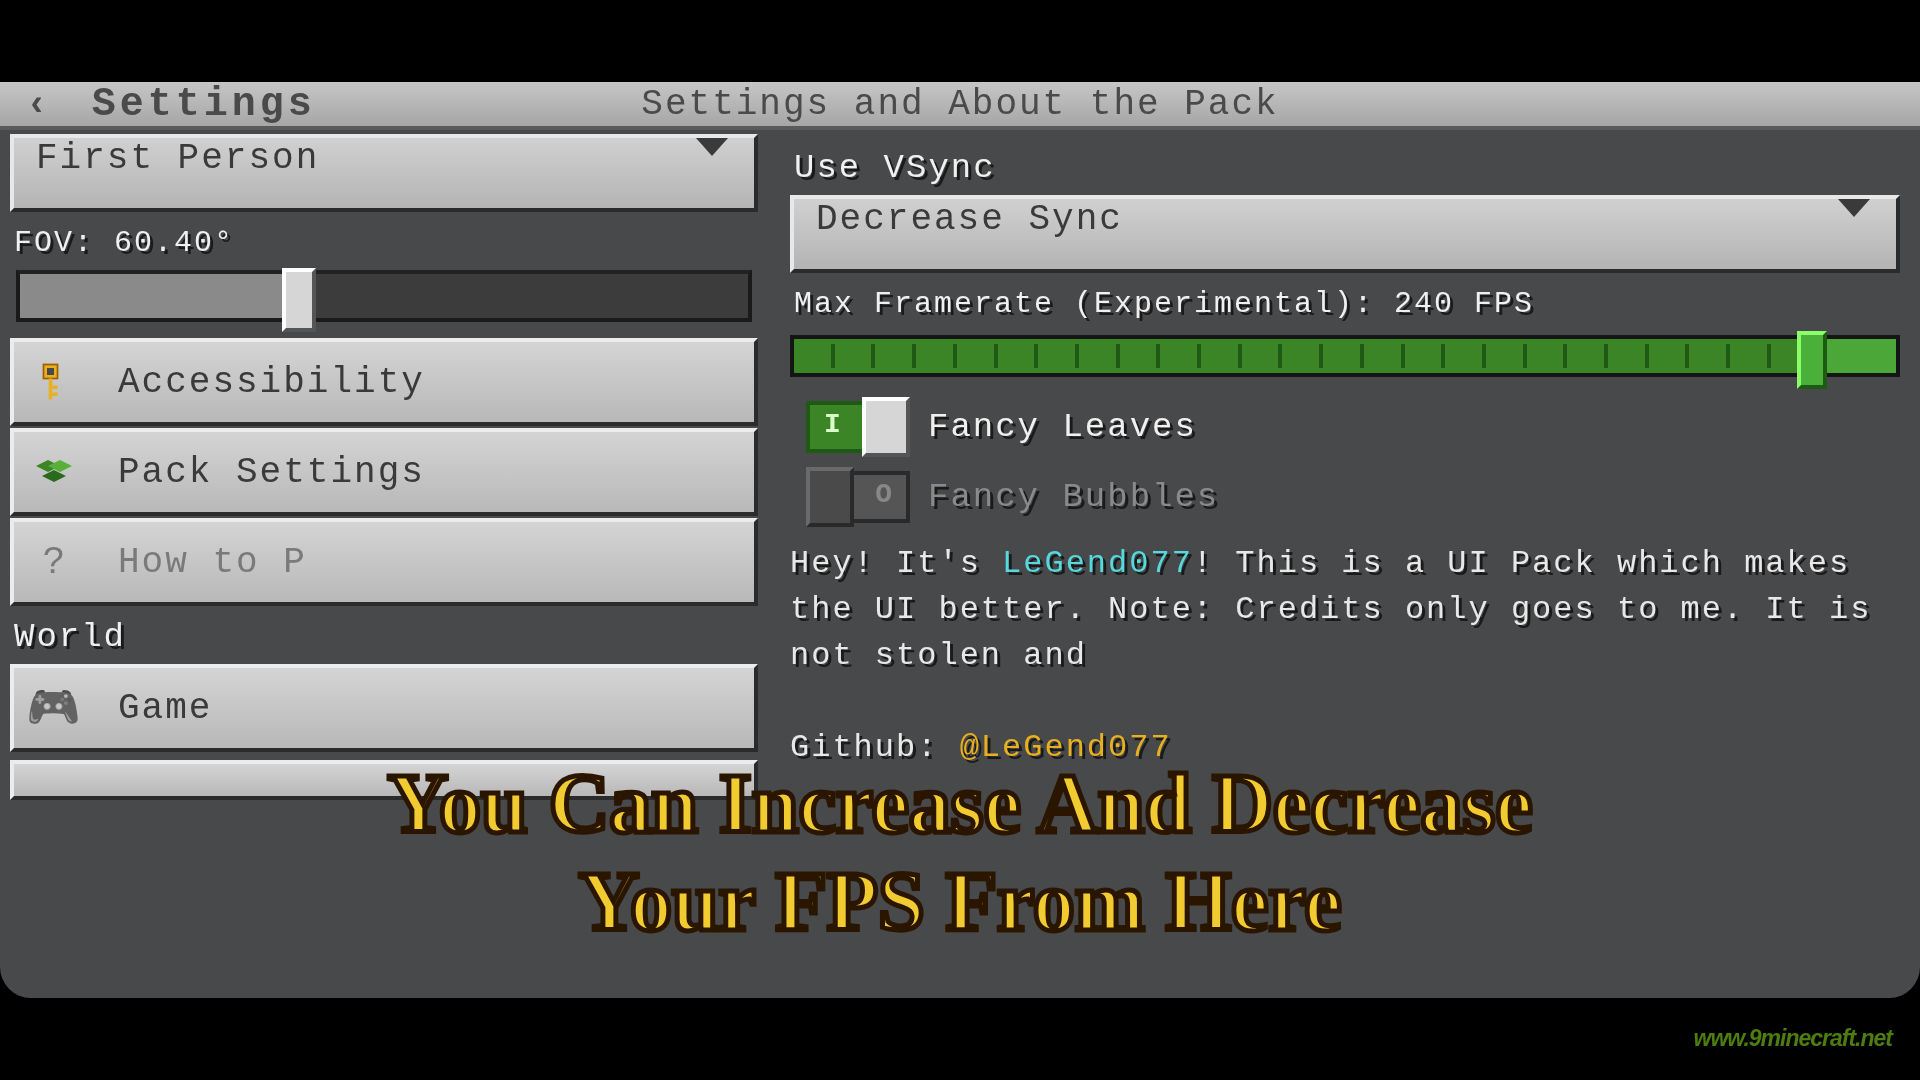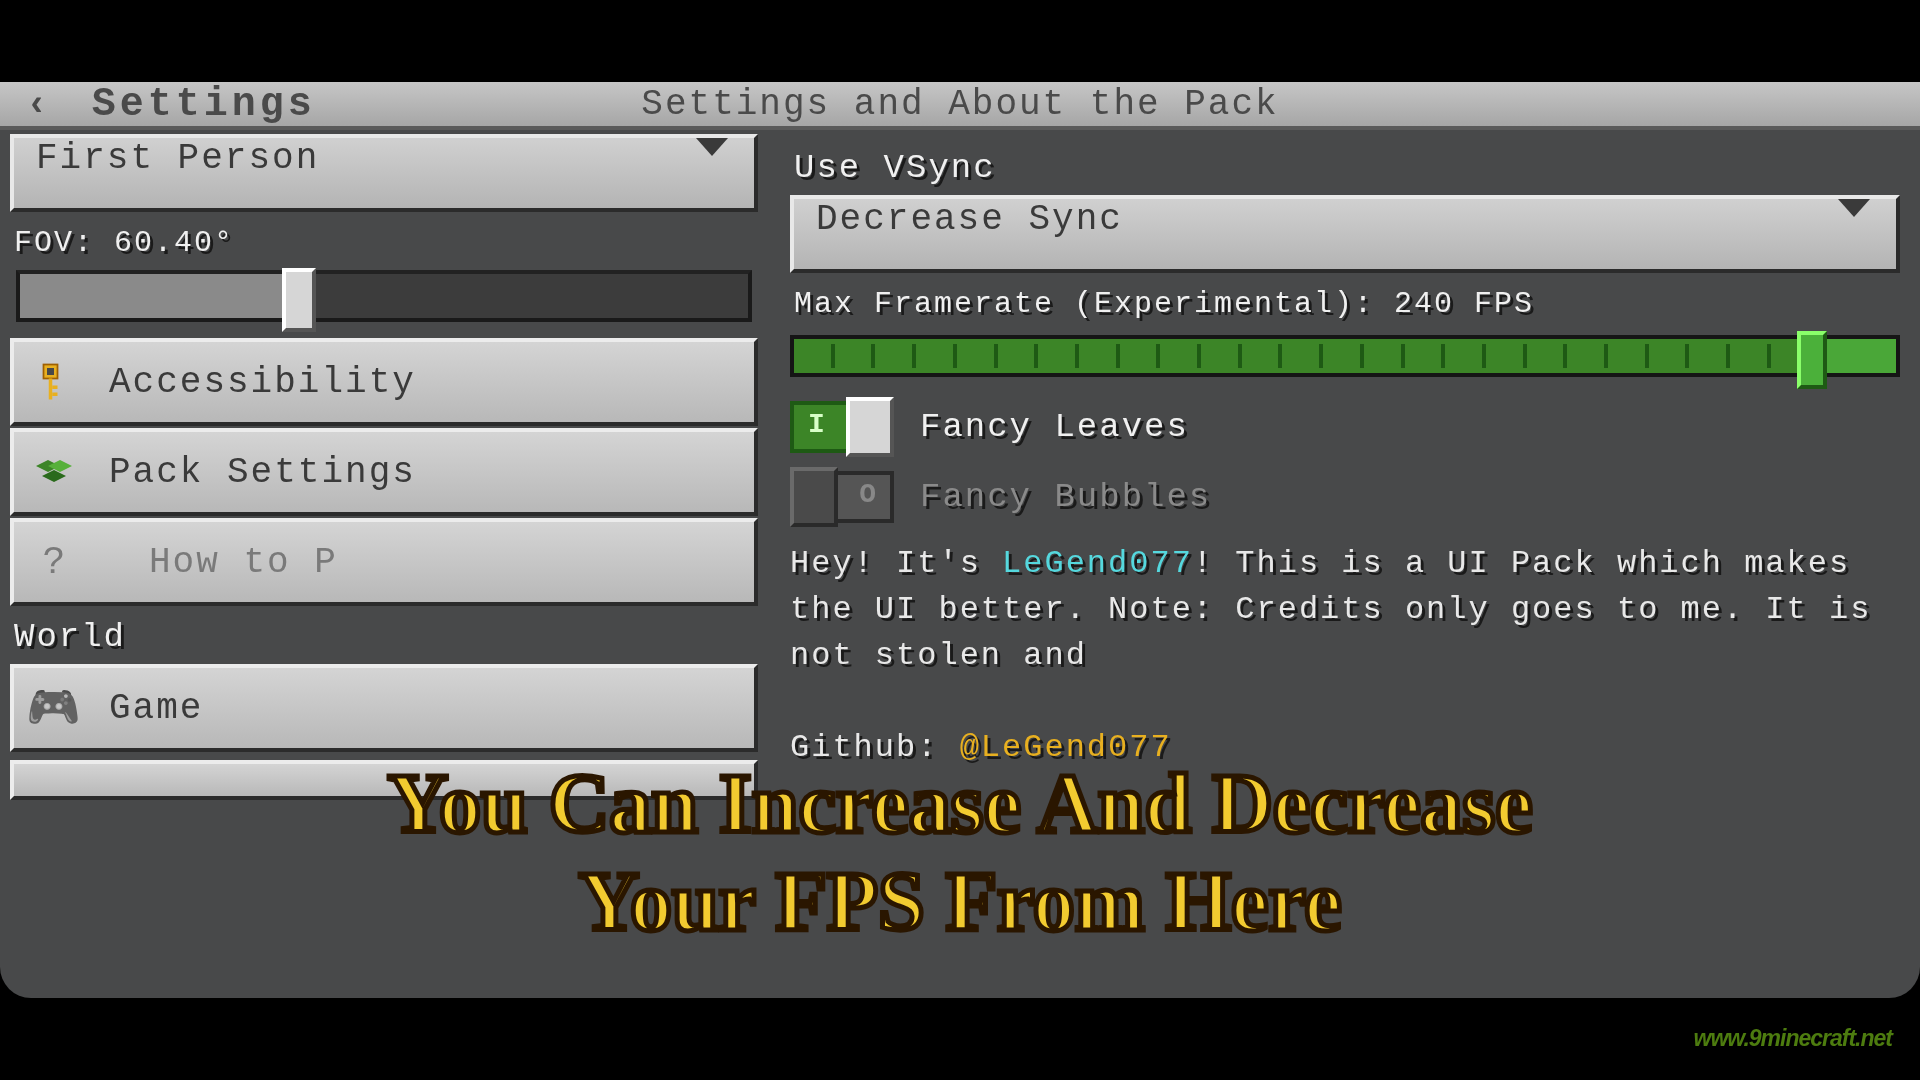--- a/index.html
+++ b/index.html
@@ -171,42 +171,43 @@
   .nav-btn {
     background: linear-gradient(#d4d4d4, #b8b8b8);
     border: 4px solid #2b2b2b;
     border-top-color: #ececec;
     border-left-color: #ececec;
     height: 88px;
     display: flex;
     align-items: center;
     padding: 0 16px;
     margin-bottom: 2px;
-    gap: 31px;
+    gap: 40px;
   }
   .nav-icon {
     width: 48px;
     height: 48px;
     display: flex;
     align-items: center;
     justify-content: center;
     font-size: 42px;
   }
   .nav-label {
     font-size: 36px;
     color: #3a3a3a;
     letter-spacing: 2px;
   }
-  .nav-label-dim { color: #7a7a7a; margin-left: 40px; }
+  .nav-label-dim { color: #7a7a7a; }
   
   .toggle-row {
     display: flex;
     align-items: center;
-    gap: 26px;
+    gap: 18px;
     margin-bottom: 18px;
+    margin-left: 16px;
   }
   .toggle {
     width: 104px;
     height: 52px;
     position: relative;
   }
   .toggle-on {
     background: #3c8527;
     border: 4px solid #1e5a14;
   }

